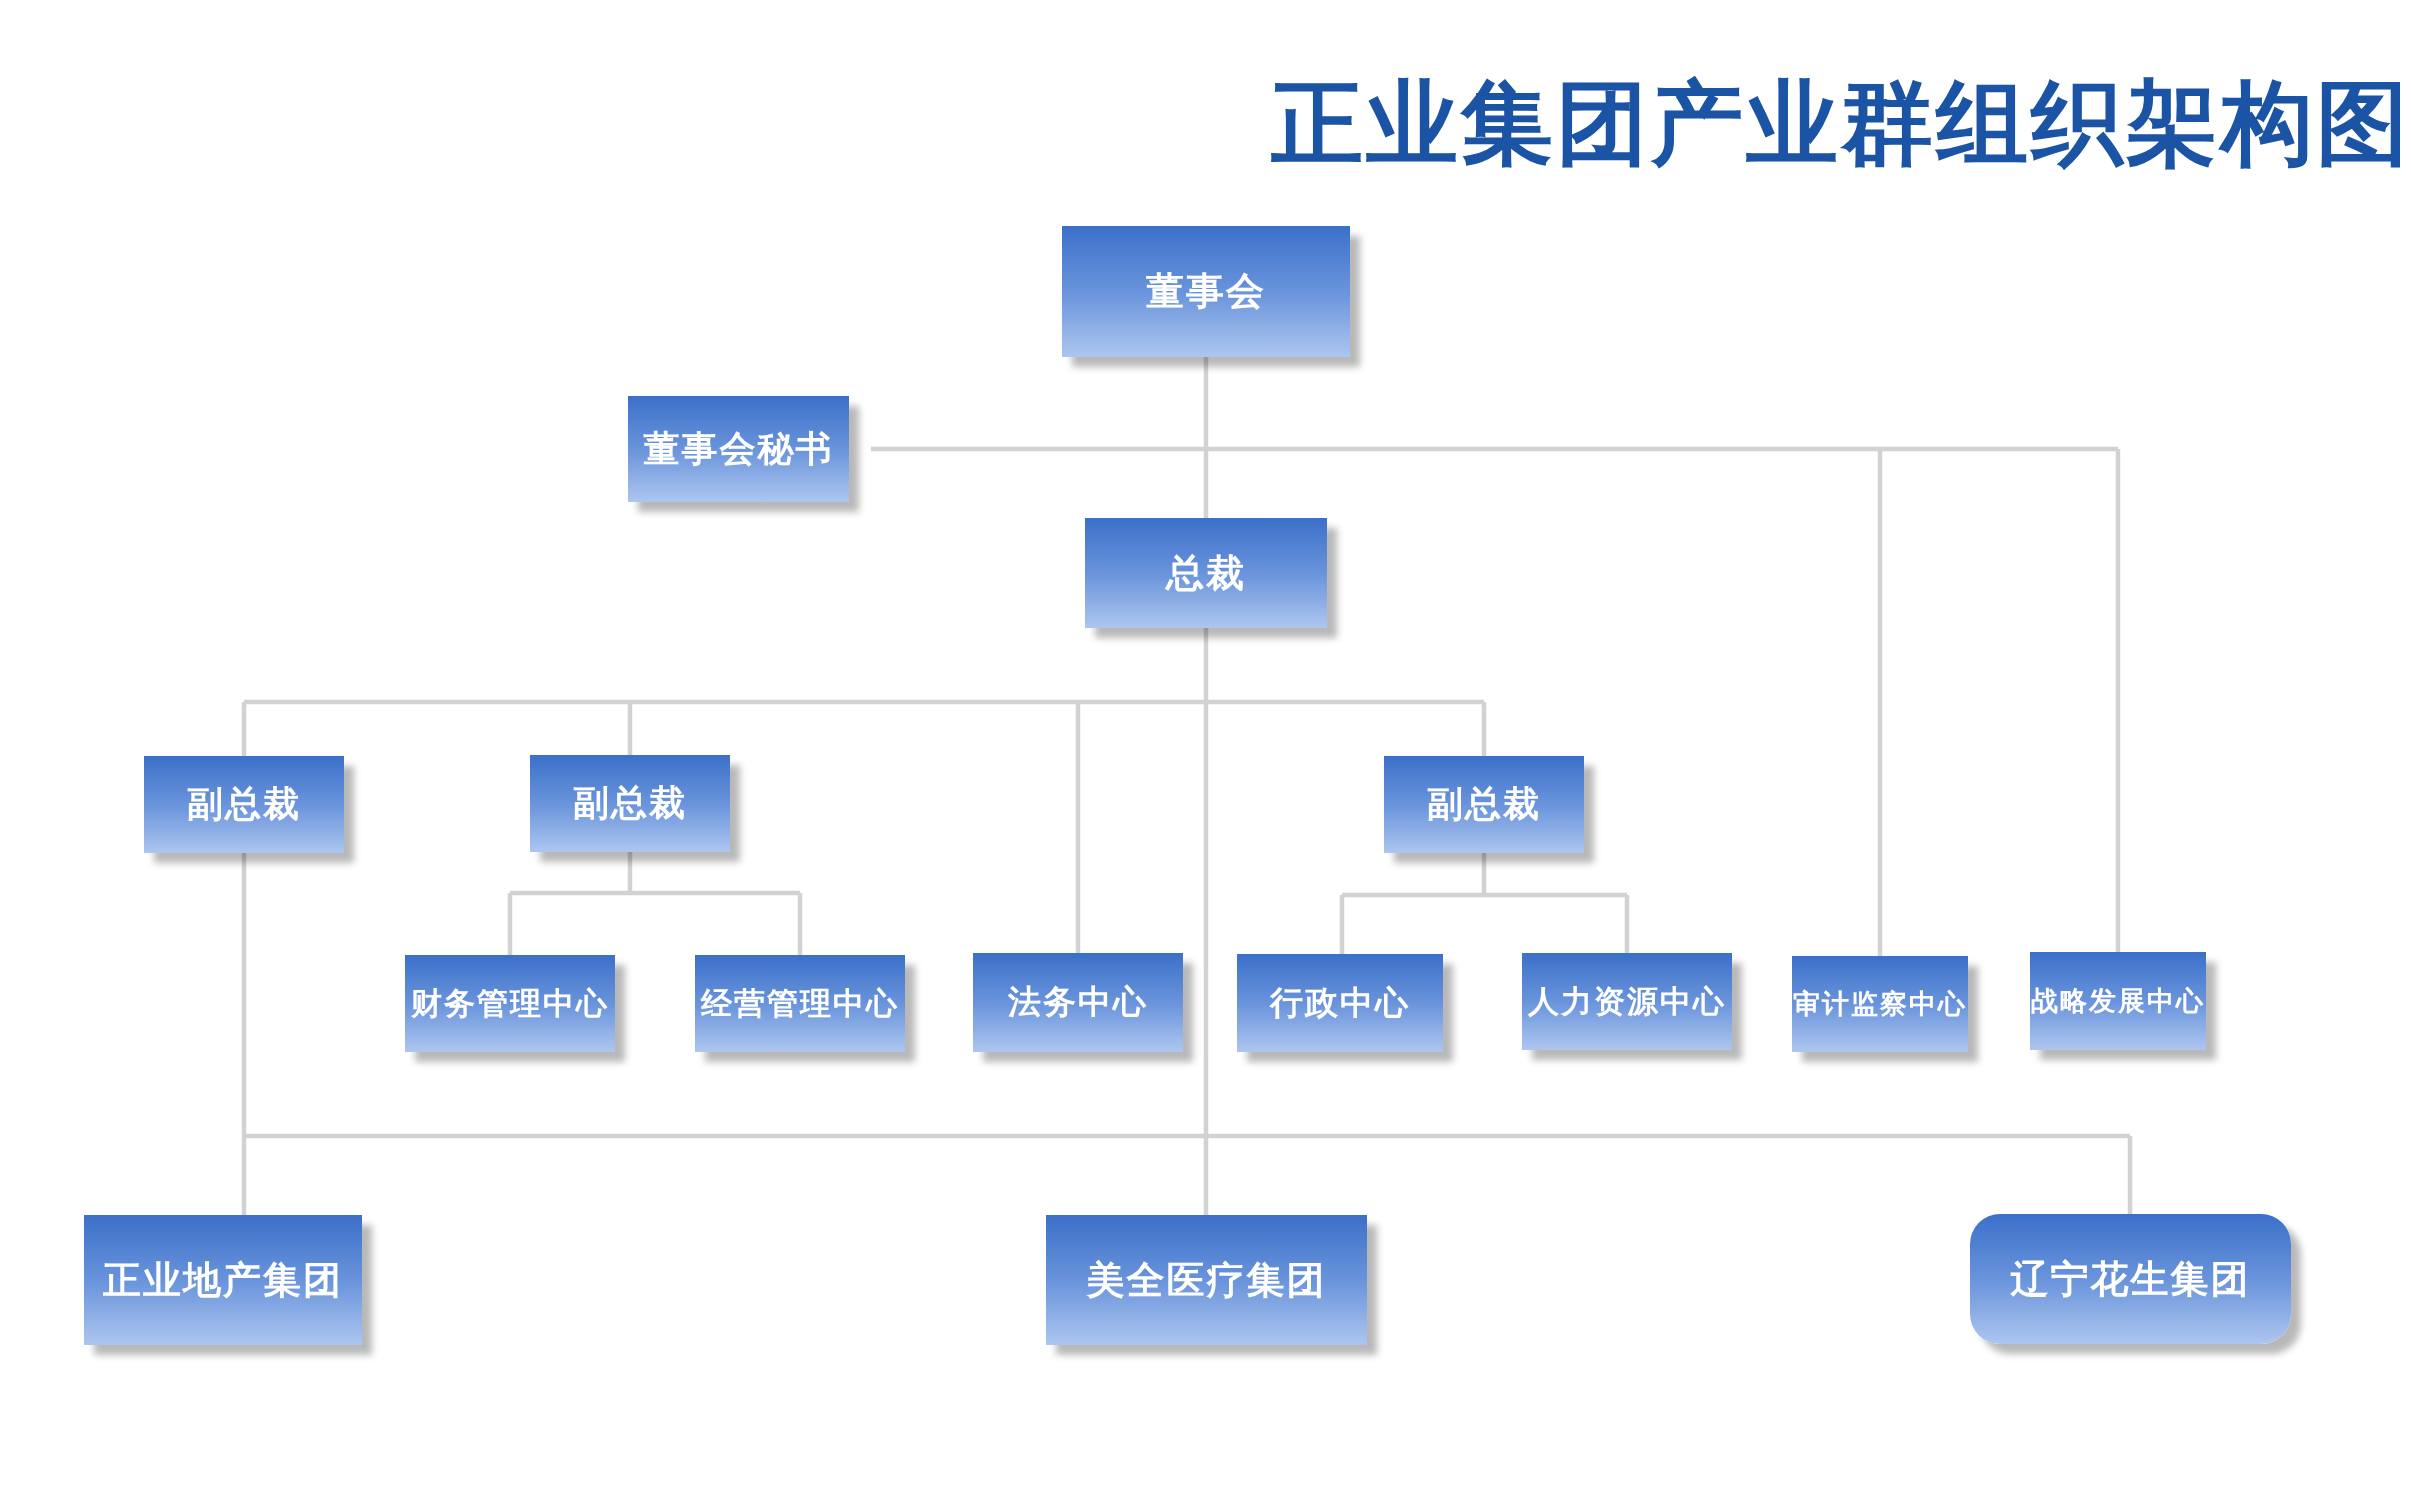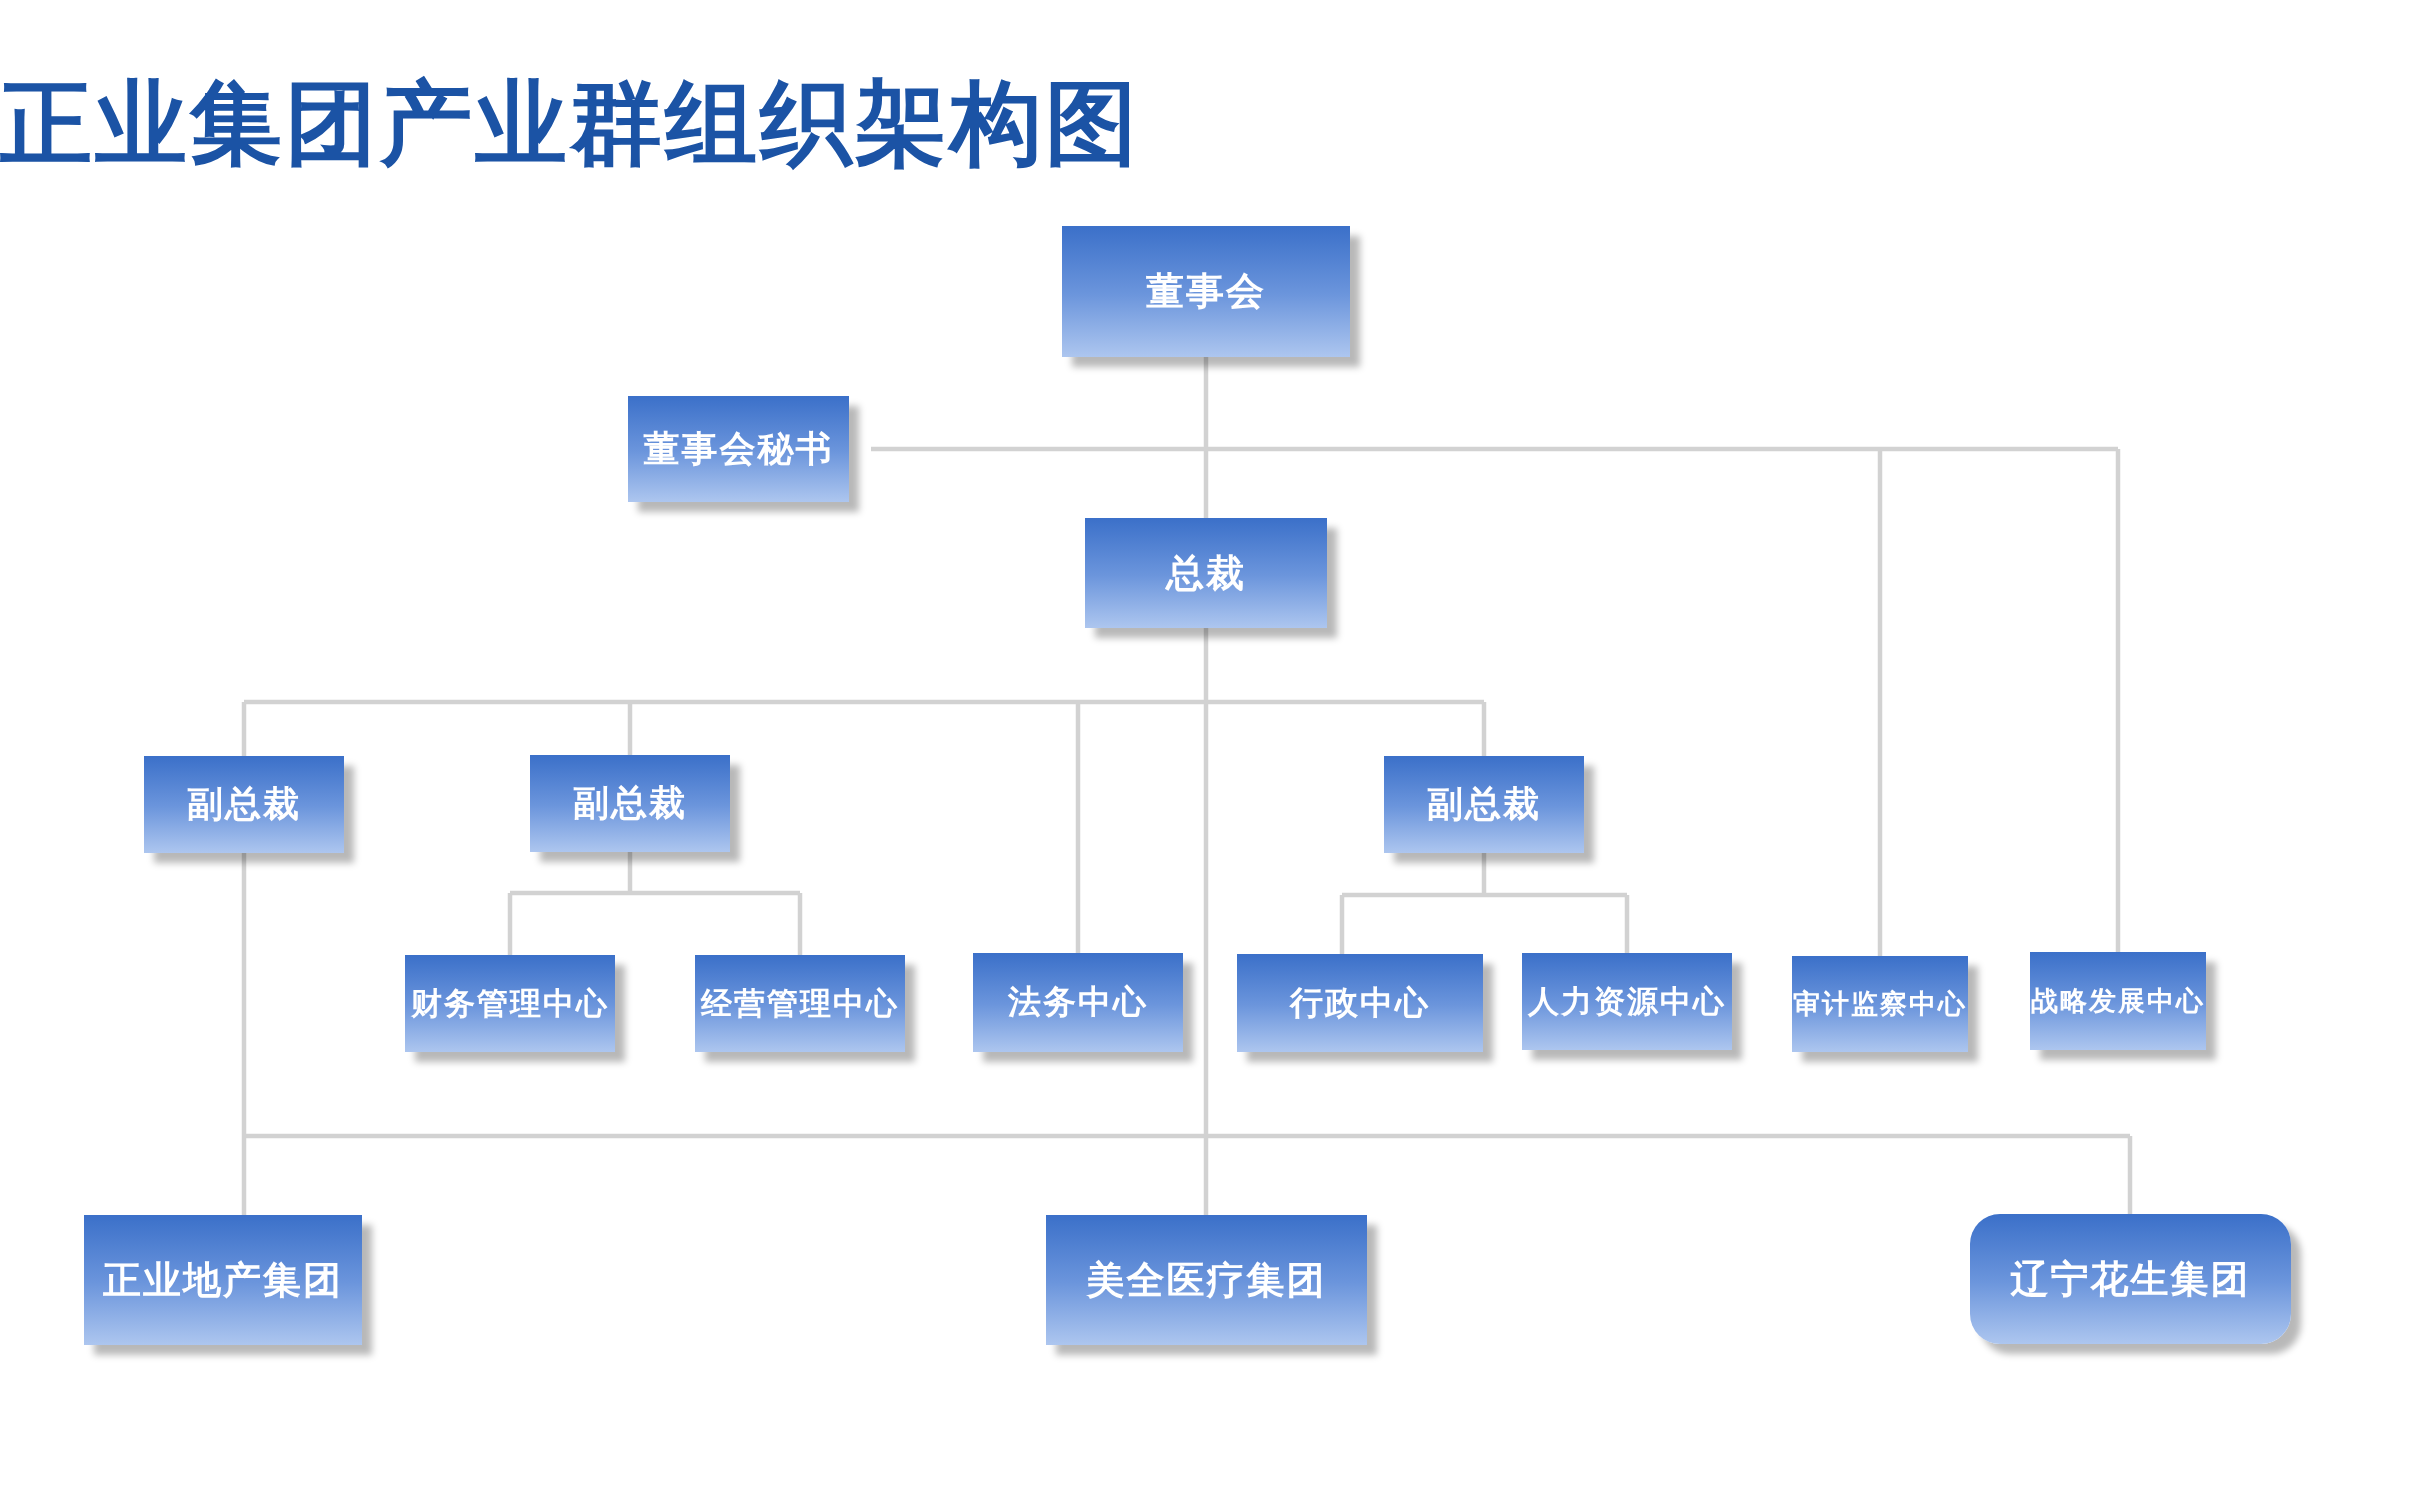--- a/index.html
+++ b/index.html
@@ -18,21 +18,21 @@
     width: 2411px;
     height: 1505px;
     background: var(--bg, #ffffff);
   }
   .title {
     position: absolute;
     top: 62px;
     left: 0;
     width: 100%;
     margin: 0;
-    text-align: left;
+    text-align: right;
     font-size: 92px;
     font-weight: bold;
     letter-spacing: 3px;
     color: var(--title-color, #1b53a5);
   }
   #edge-layer {
     position: absolute;
     left: 0;
     top: 0;
     width: 2411px;
@@ -99,21 +99,21 @@
   <div id="node-layer">
       <div class="node" style="left: 1062px; top: 226px; width: 288px; height: 131px; font-size: 38px;">董事会</div>
       <div class="node" style="left: 628px; top: 396px; width: 221px; height: 106px; font-size: 36px;">董事会秘书</div>
       <div class="node" style="left: 1085px; top: 518px; width: 242px; height: 110px; font-size: 38px;">总裁</div>
       <div class="node" style="left: 144px; top: 756px; width: 200px; height: 97px; font-size: 36px;">副总裁</div>
       <div class="node" style="left: 530px; top: 755px; width: 200px; height: 97px; font-size: 36px;">副总裁</div>
       <div class="node" style="left: 1384px; top: 756px; width: 200px; height: 97px; font-size: 36px;">副总裁</div>
       <div class="node" style="left: 405px; top: 955px; width: 210px; height: 97px; font-size: 31px;">财务管理中心</div>
       <div class="node" style="left: 695px; top: 955px; width: 210px; height: 97px; font-size: 31px;">经营管理中心</div>
       <div class="node" style="left: 973px; top: 953px; width: 210px; height: 99px; font-size: 33px;">法务中心</div>
-      <div class="node" style="left: 1237px; top: 954px; width: 246px; height: 98px; font-size: 33px;">行政中心</div>
+      <div class="node" style="left: 1237px; top: 954px; width: 206px; height: 98px; font-size: 33px;">行政中心</div>
       <div class="node" style="left: 1522px; top: 953px; width: 210px; height: 97px; font-size: 31px;">人力资源中心</div>
       <div class="node" style="left: 1792px; top: 956px; width: 176px; height: 96px; font-size: 27px;">审计监察中心</div>
       <div class="node" style="left: 2030px; top: 952px; width: 176px; height: 98px; font-size: 27px;">战略发展中心</div>
       <div class="node" style="left: 84px; top: 1215px; width: 278px; height: 130px; font-size: 38px;">正业地产集团</div>
       <div class="node" style="left: 1046px; top: 1215px; width: 321px; height: 130px; font-size: 38px;">美全医疗集团</div>
       <div class="node" style="left: 1970px; top: 1214px; width: 321px; height: 130px; font-size: 38px; border-radius: 30px;">辽宁花生集团</div>
     </div>
 </div>
 
 </body></html>

